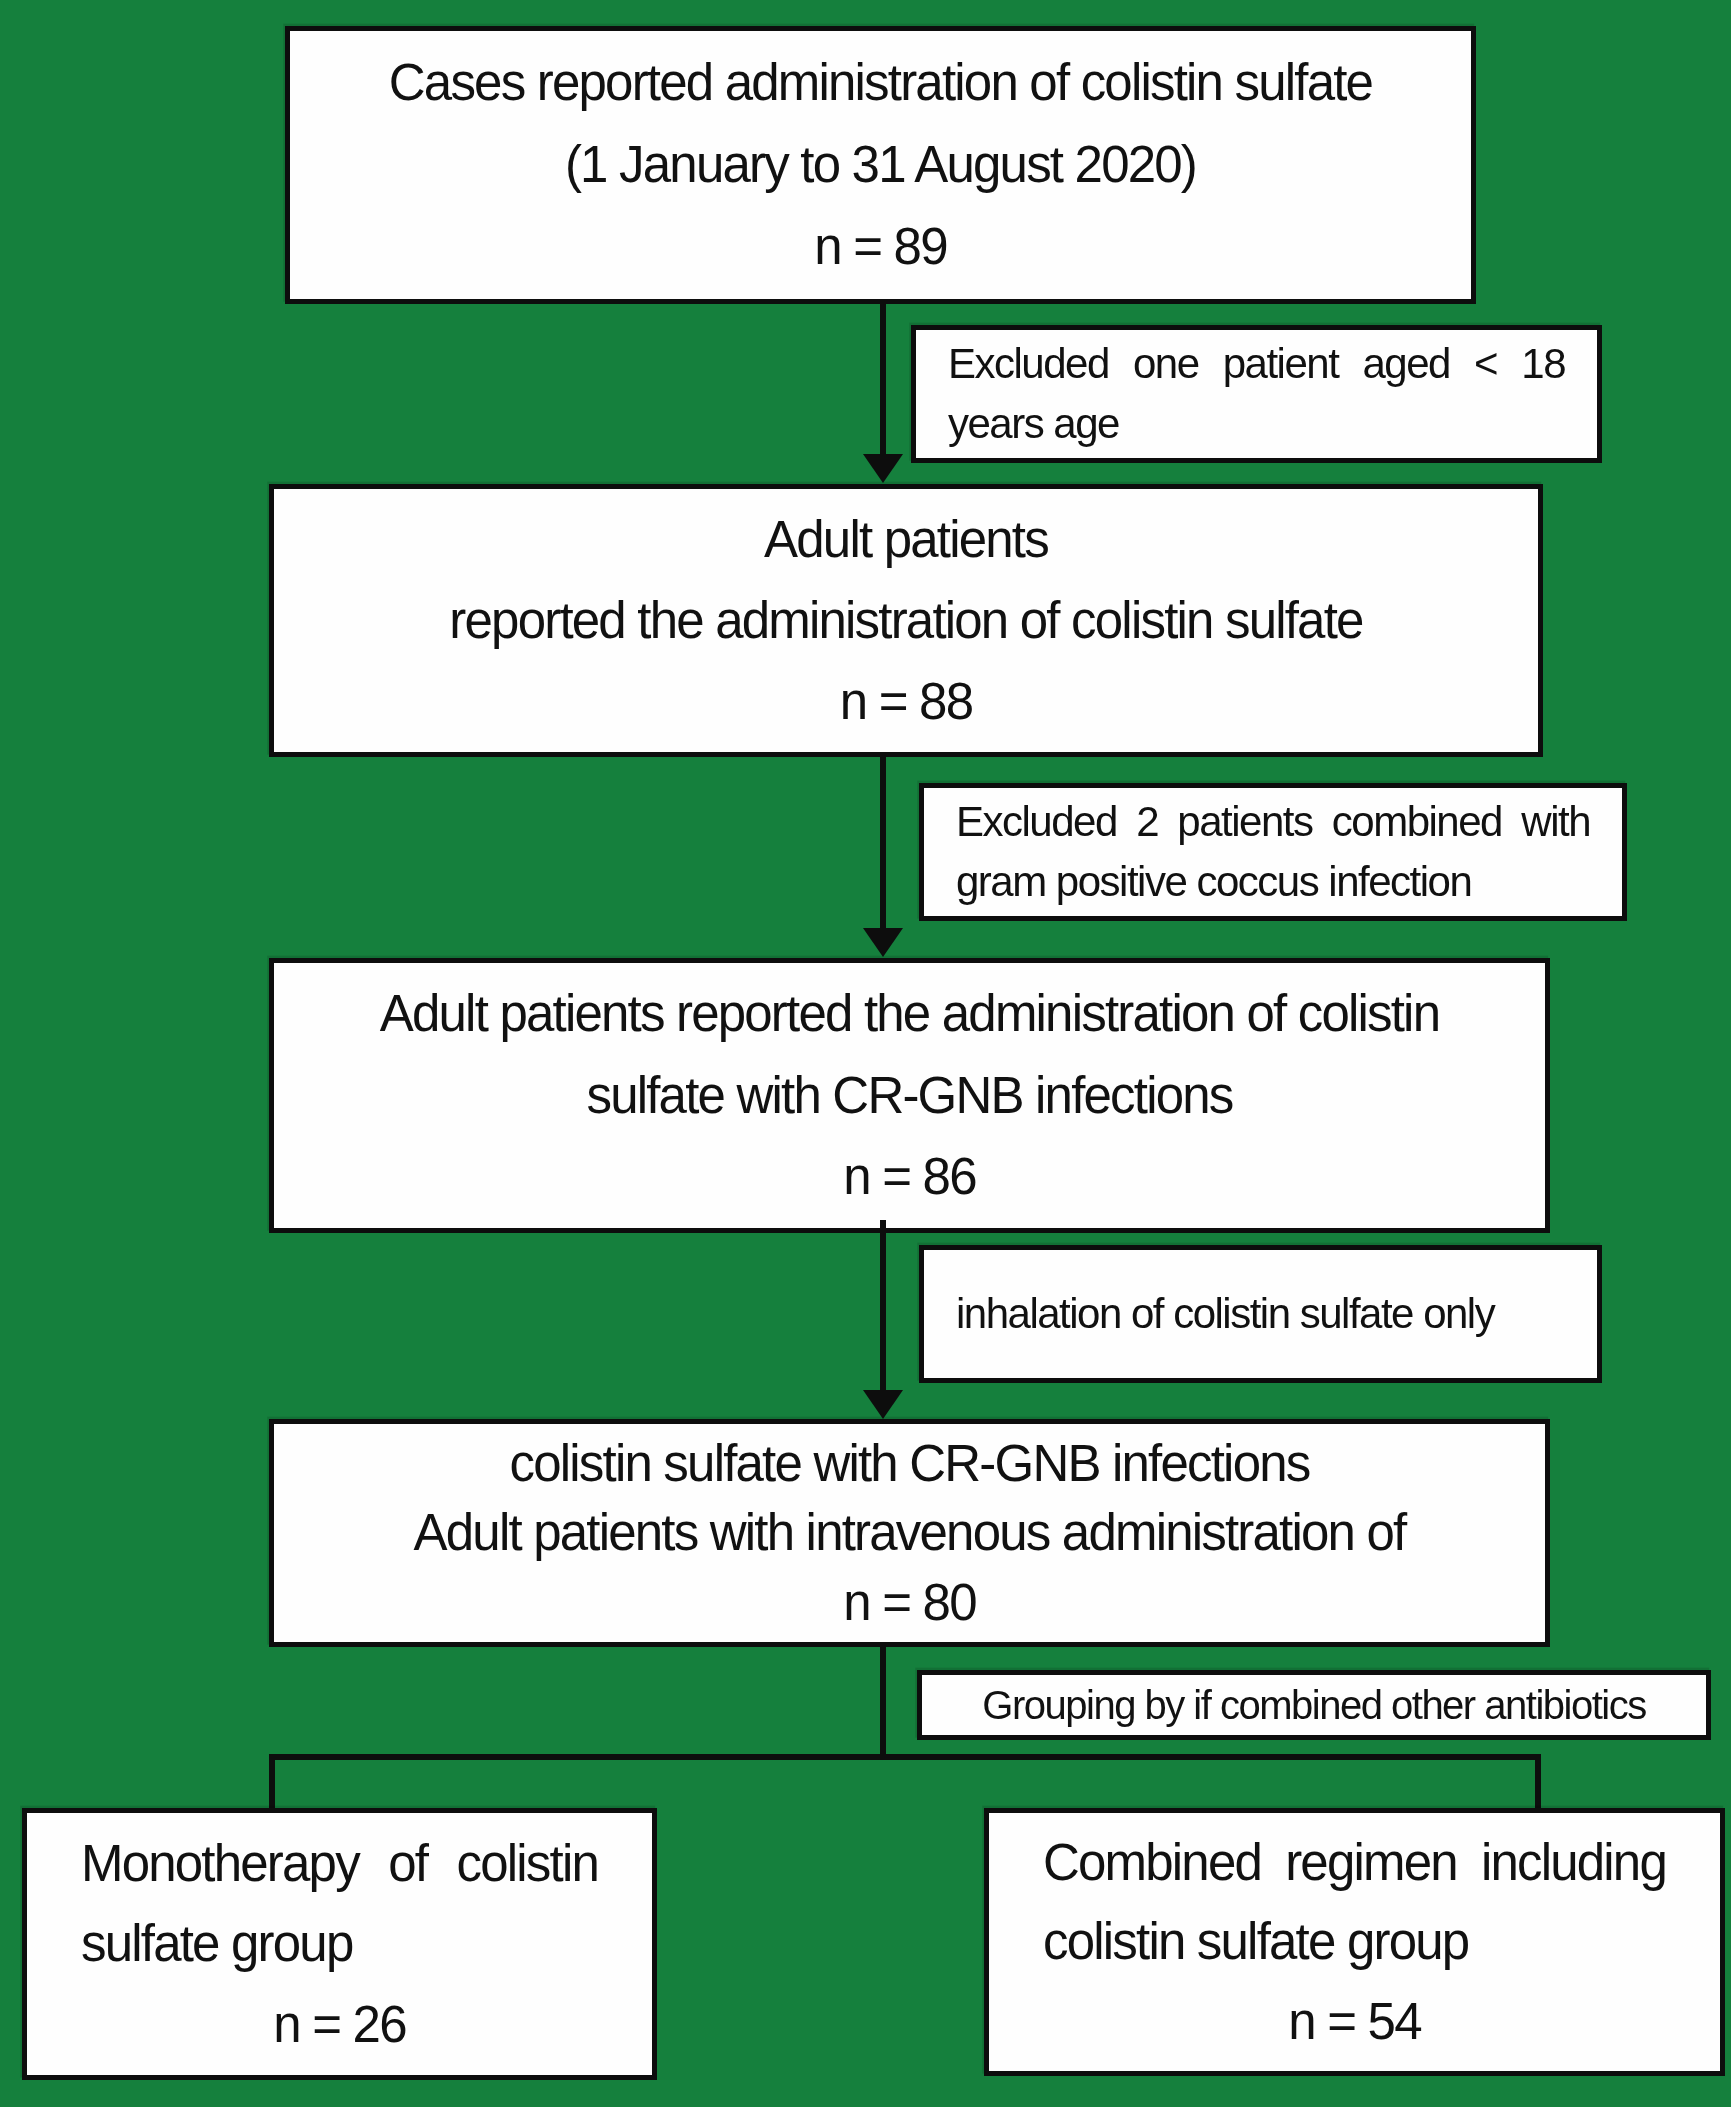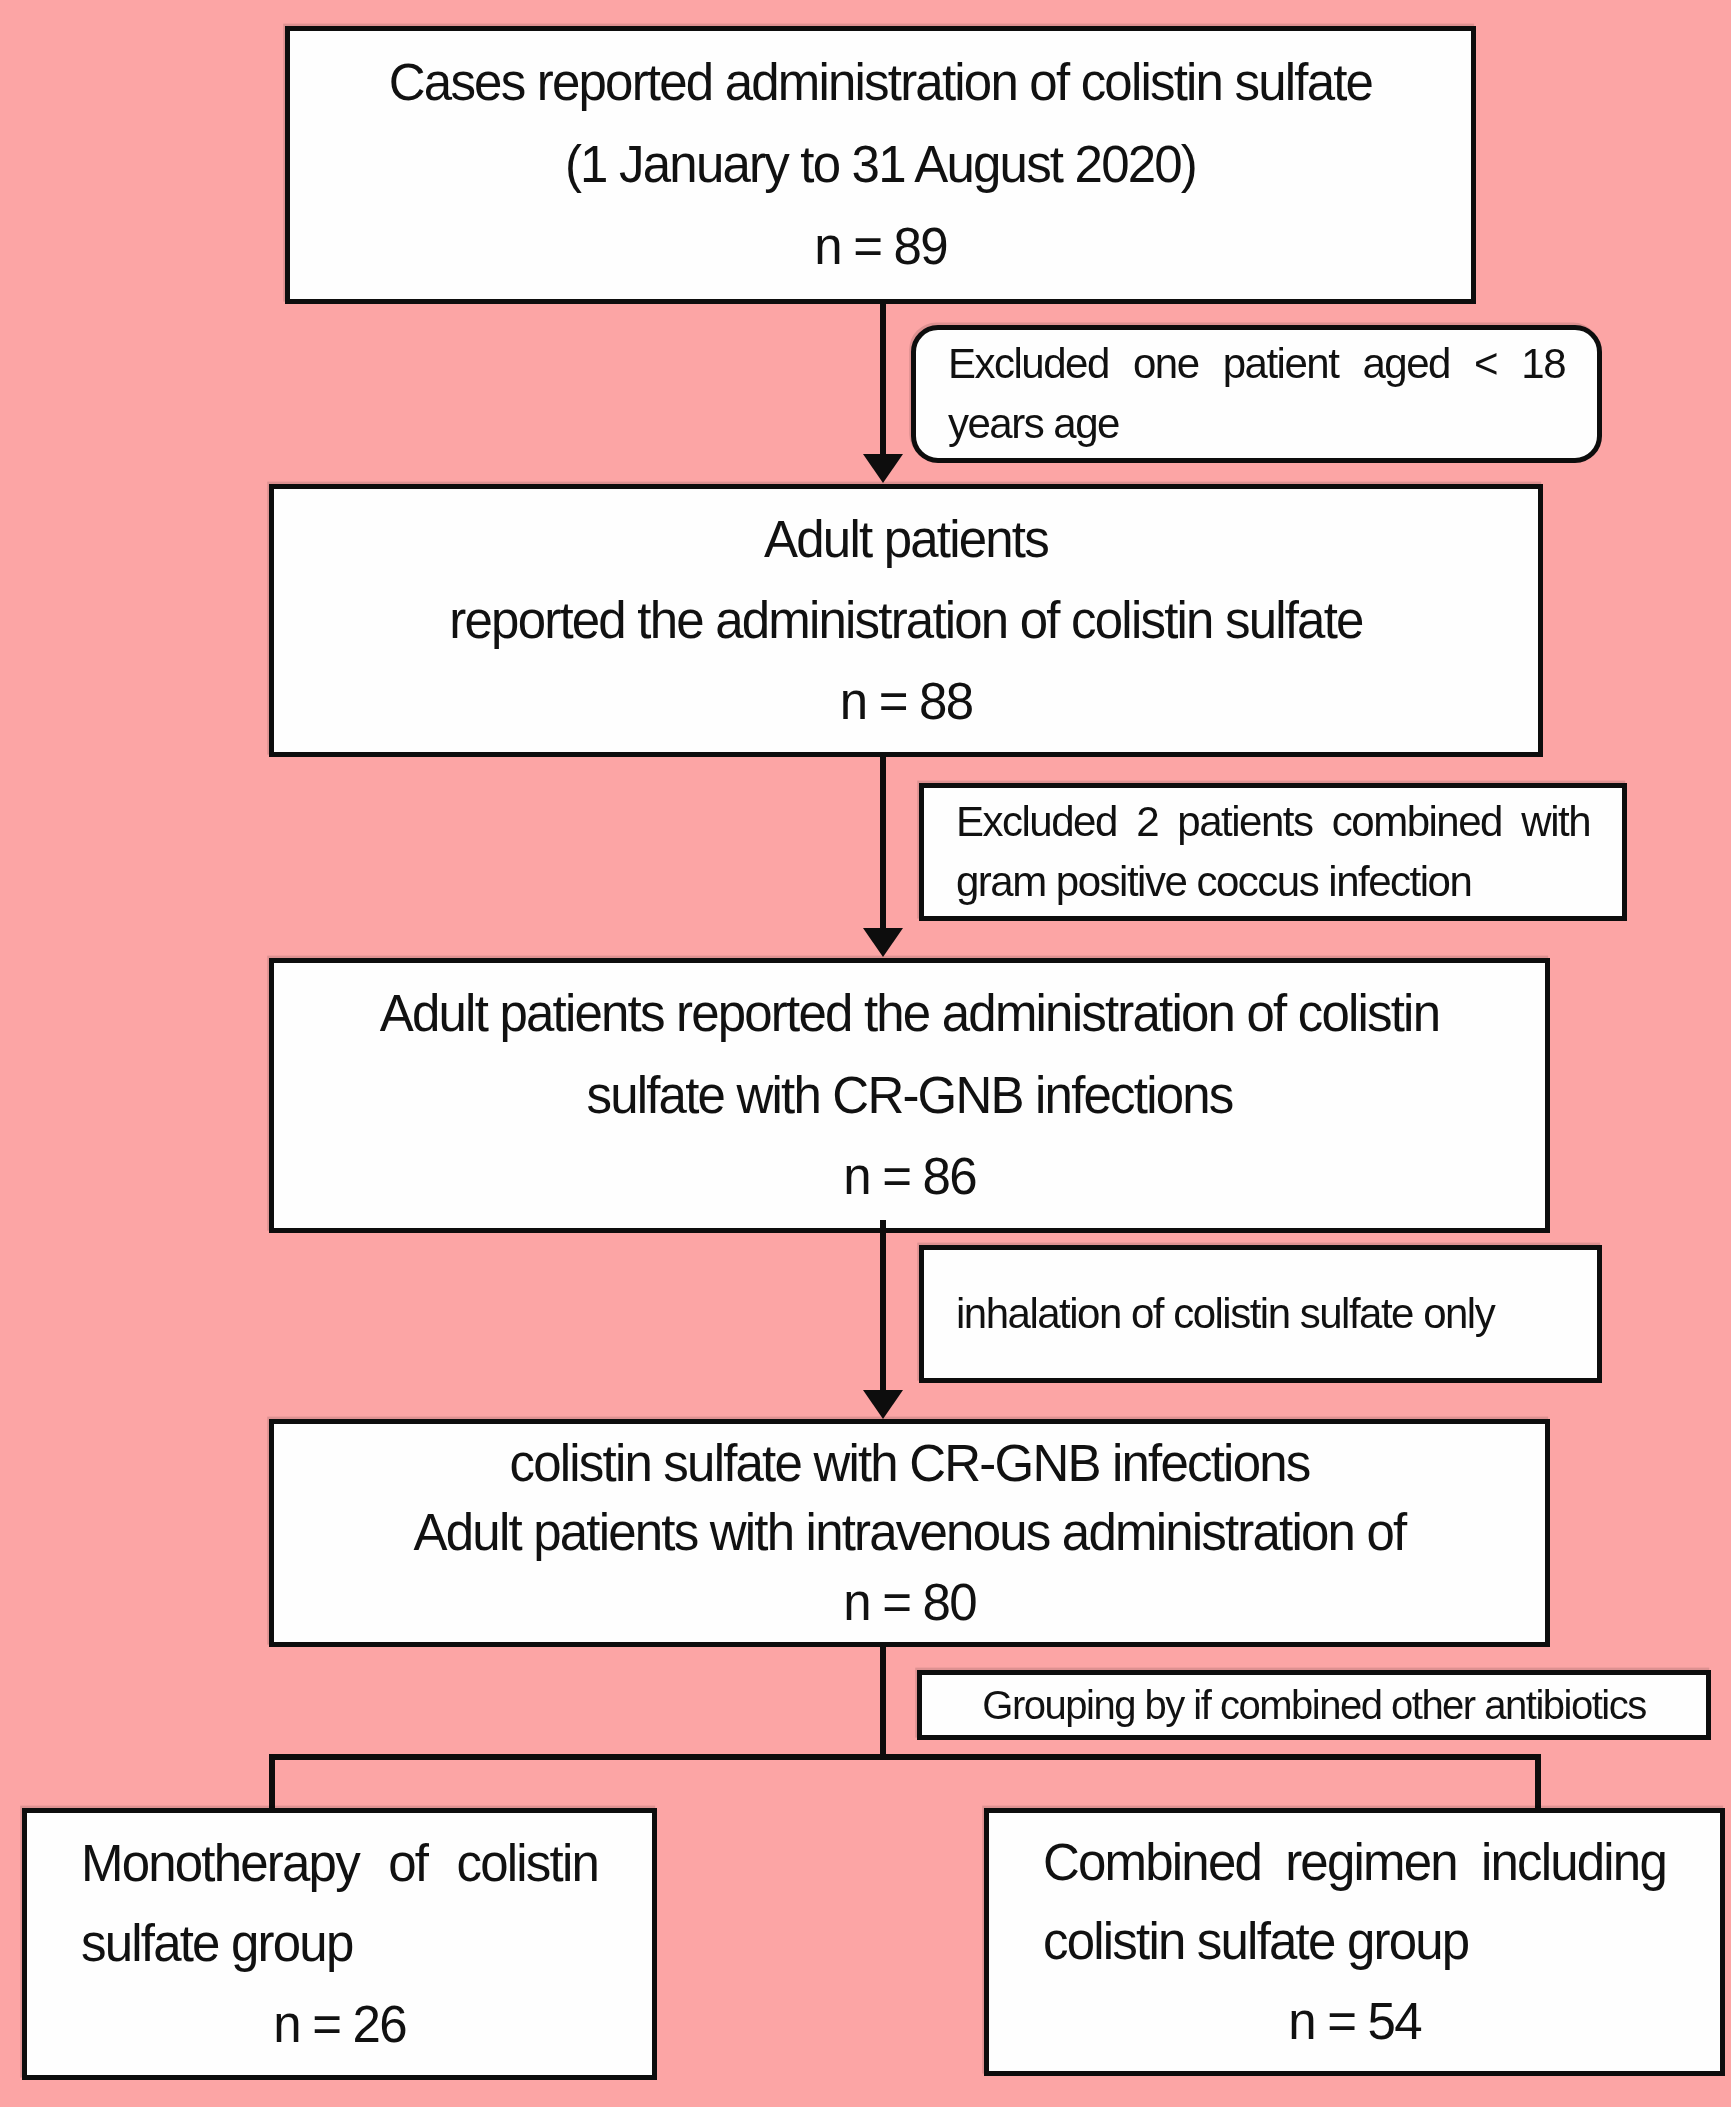--- a/index.html
+++ b/index.html
@@ -4,21 +4,21 @@
 <style>
   html, body {
     margin: 0;
     padding: 0;
     background: #ffffff;
   }
   .canvas {
     position: relative;
     width: 1732px;
     height: 2108px;
-    background: #fca5a5;
+    background: #15803d;
     font-family: "Liberation Sans", "DejaVu Sans", sans-serif;
     color: #111111;
   }
   .box {
     position: absolute;
     box-sizing: border-box;
     border: 5.5px solid #0d0d0d;
     background: #fefefe;
     display: flex;
     flex-direction: column;
@@ -82,21 +82,21 @@
 
   <div class="box main-box" style="left:285px; top:25.5px; width:1191px; height:278px;">
     <div class="line t-main t-center">Cases reported administration of colistin sulfate</div>
     <div class="line t-main t-center">(1 January to 31 August 2020)</div>
     <div class="line t-main t-center">n = 89</div>
   </div>
 
   <div class="vline" style="left:880px; top:303px; height:155px;"></div>
   <div class="arrowhead" style="left:863px; top:454px;"></div>
 
-  <div class="box excl-box" style="left:911px; top:325px; width:691px; height:138px;border-radius:27px;">
+  <div class="box excl-box" style="left:911px; top:325px; width:691px; height:138px;">
     <div class="line t-excl t-justify">Excluded one patient aged &lt; 18</div>
     <div class="line t-excl t-left">years age</div>
   </div>
 
   <div class="box main-box" style="left:269px; top:484px; width:1274px; height:273px;">
     <div class="line t-main t-center">Adult patients</div>
     <div class="line t-main t-center">reported the administration of colistin sulfate</div>
     <div class="line t-main t-center">n = 88</div>
   </div>
 

